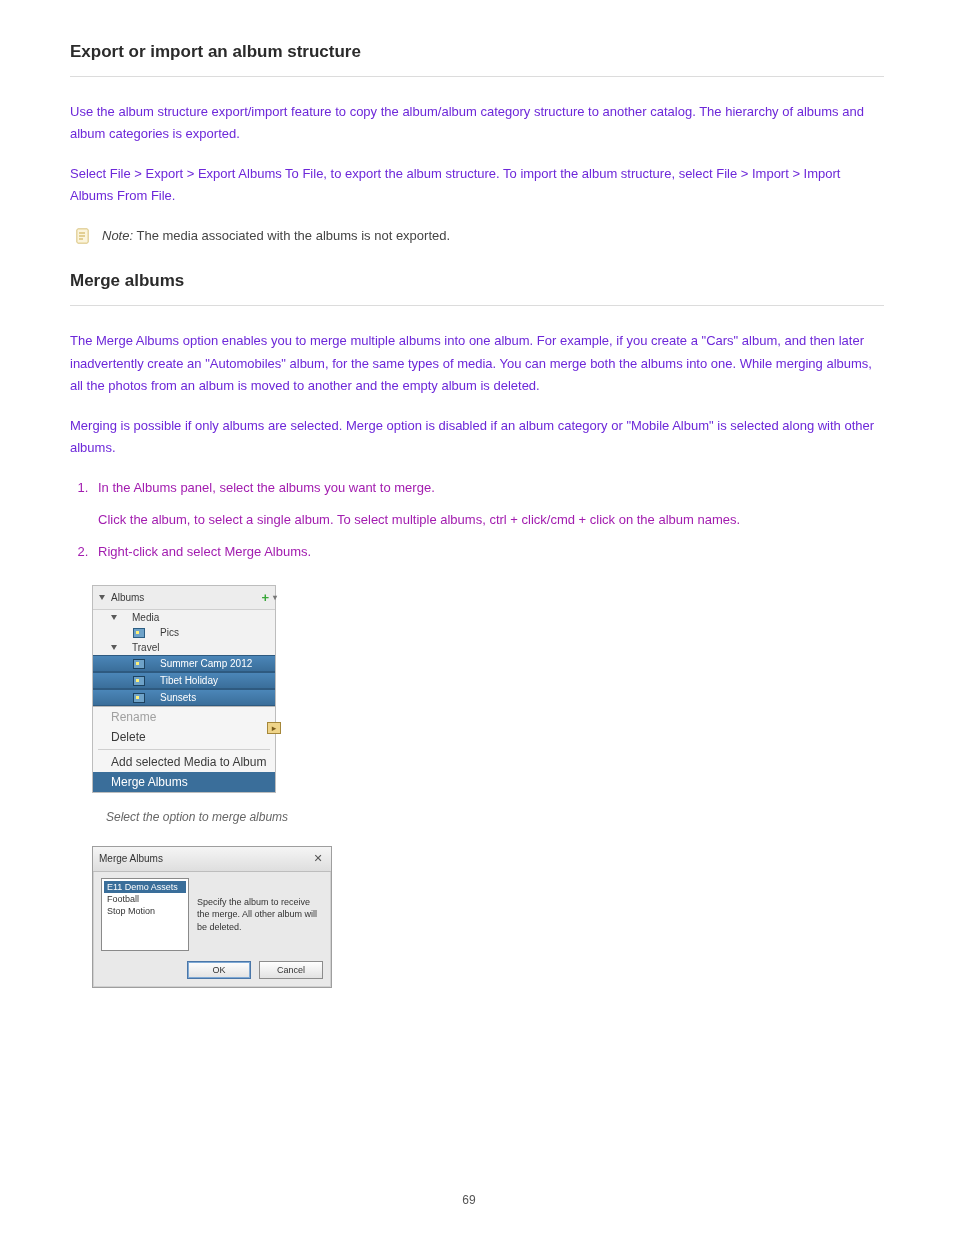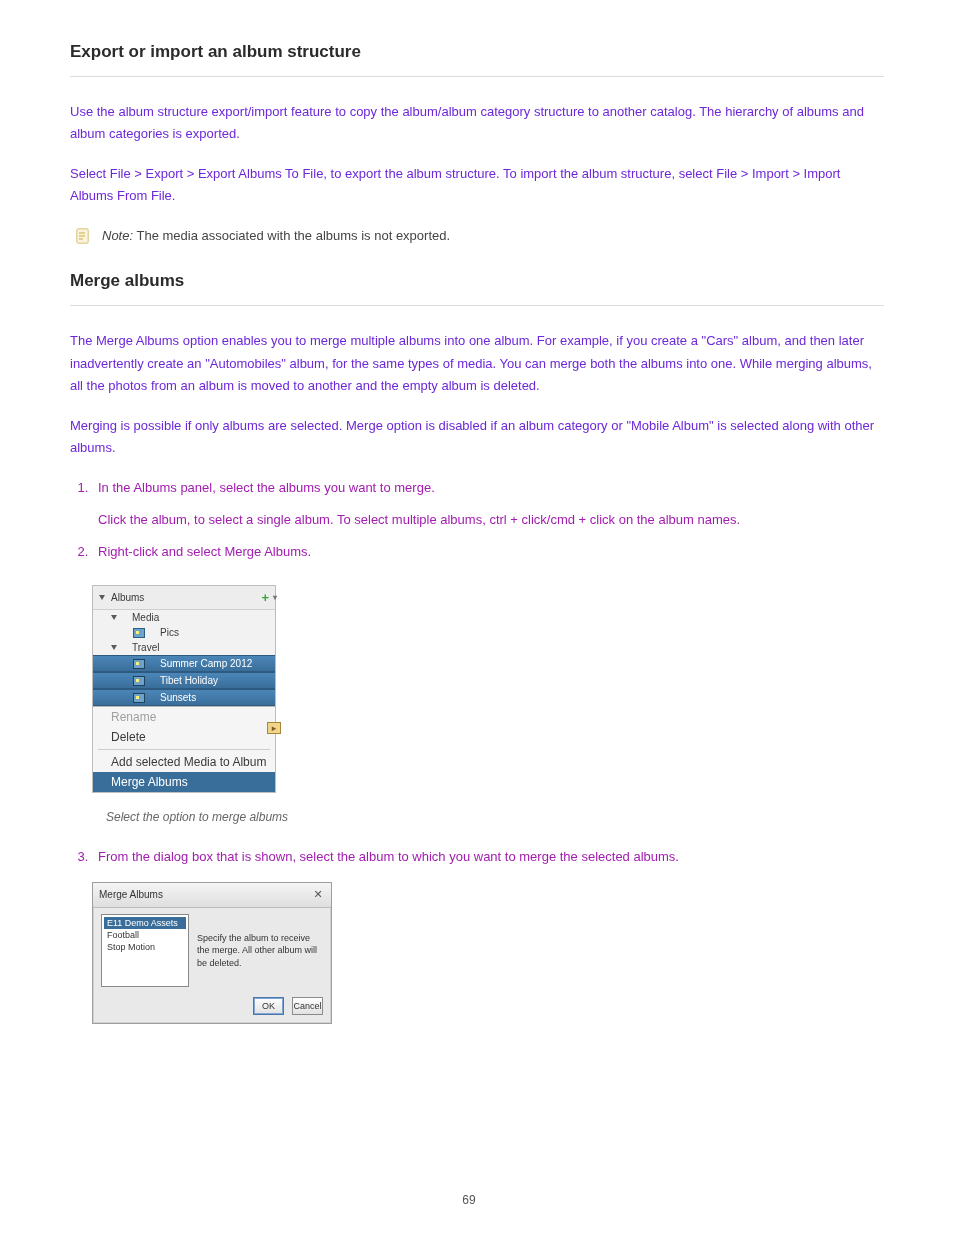--- a/index.html
+++ b/index.html
@@ -189,21 +189,21 @@
     line-height: 1.4;
     color: #333;
   }
   .merge-buttons {
     display: flex;
     justify-content: flex-end;
     gap: 8px;
     padding: 0 8px 8px 8px;
   }
   .merge-buttons .btn {
-    width: 31px;
+    width: 64px;
     text-align: center;
     padding: 3px 0;
     font-size: 9px;
     background: linear-gradient(#fefefe, #e2e2e2);
     border: 1px solid #8c8c8c;
   }
   .merge-buttons .btn.primary { border-color: #4a76a8; box-shadow: 0 0 0 1px #7fa9d4 inset; }
 
   .page-num {
     position: absolute;
@@ -292,23 +292,20 @@
       <div class="ctx-item">Delete</div>
       <span class="submenu-glyph">▸</span>
       <div class="ctx-sep"></div>
       <div class="ctx-item">Add selected Media to Album</div>
       <div class="ctx-item highlight">Merge Albums</div>
     </div>
   </div>
 
   <p class="body-text" style="font-style:italic; margin-left:36px; margin-top:-14px; font-size:12px; color:#666">Select the option to merge albums</p>
 
-  <ol class="steps" start="3">
-    <li>From the dialog box that is shown, select the album to which you want to merge the selected albums.</li>
-  </ol>
 
   <div class="merge-dialog">
     <div class="merge-title">
       <span>Merge Albums</span>
       <span class="merge-close">✕</span>
     </div>
     <div class="merge-body">
       <div class="merge-list">
         <div class="m-item sel">E11 Demo Assets</div>
         <div class="m-item">Football</div>

